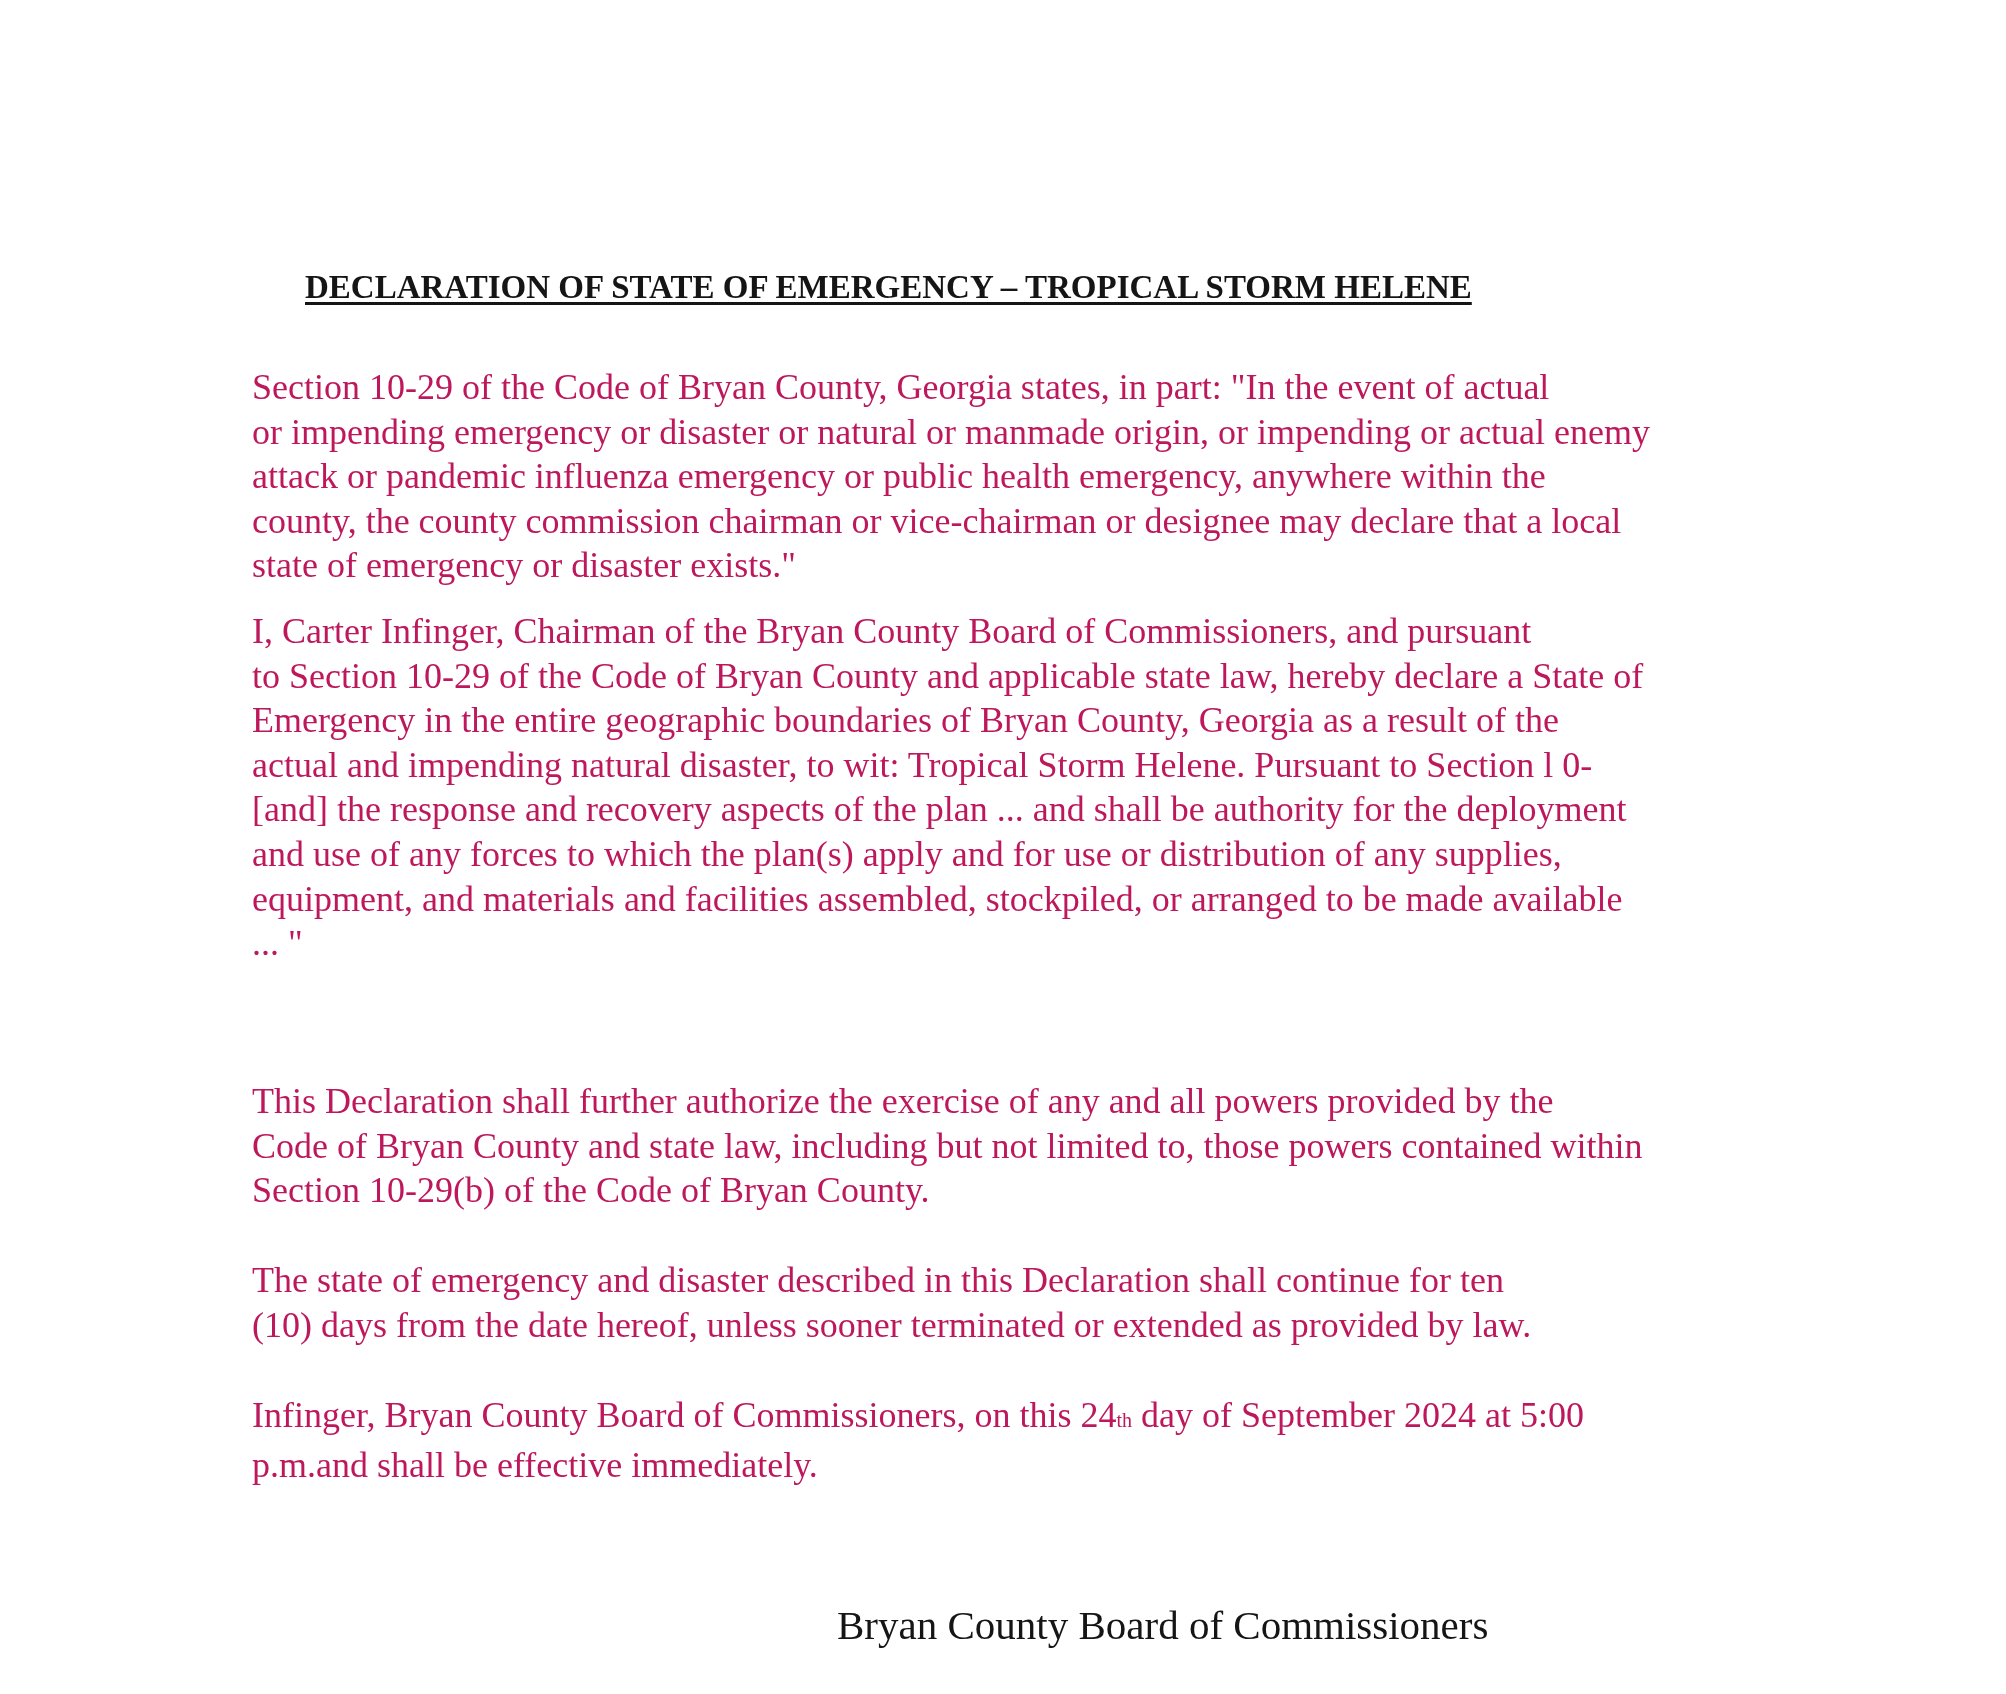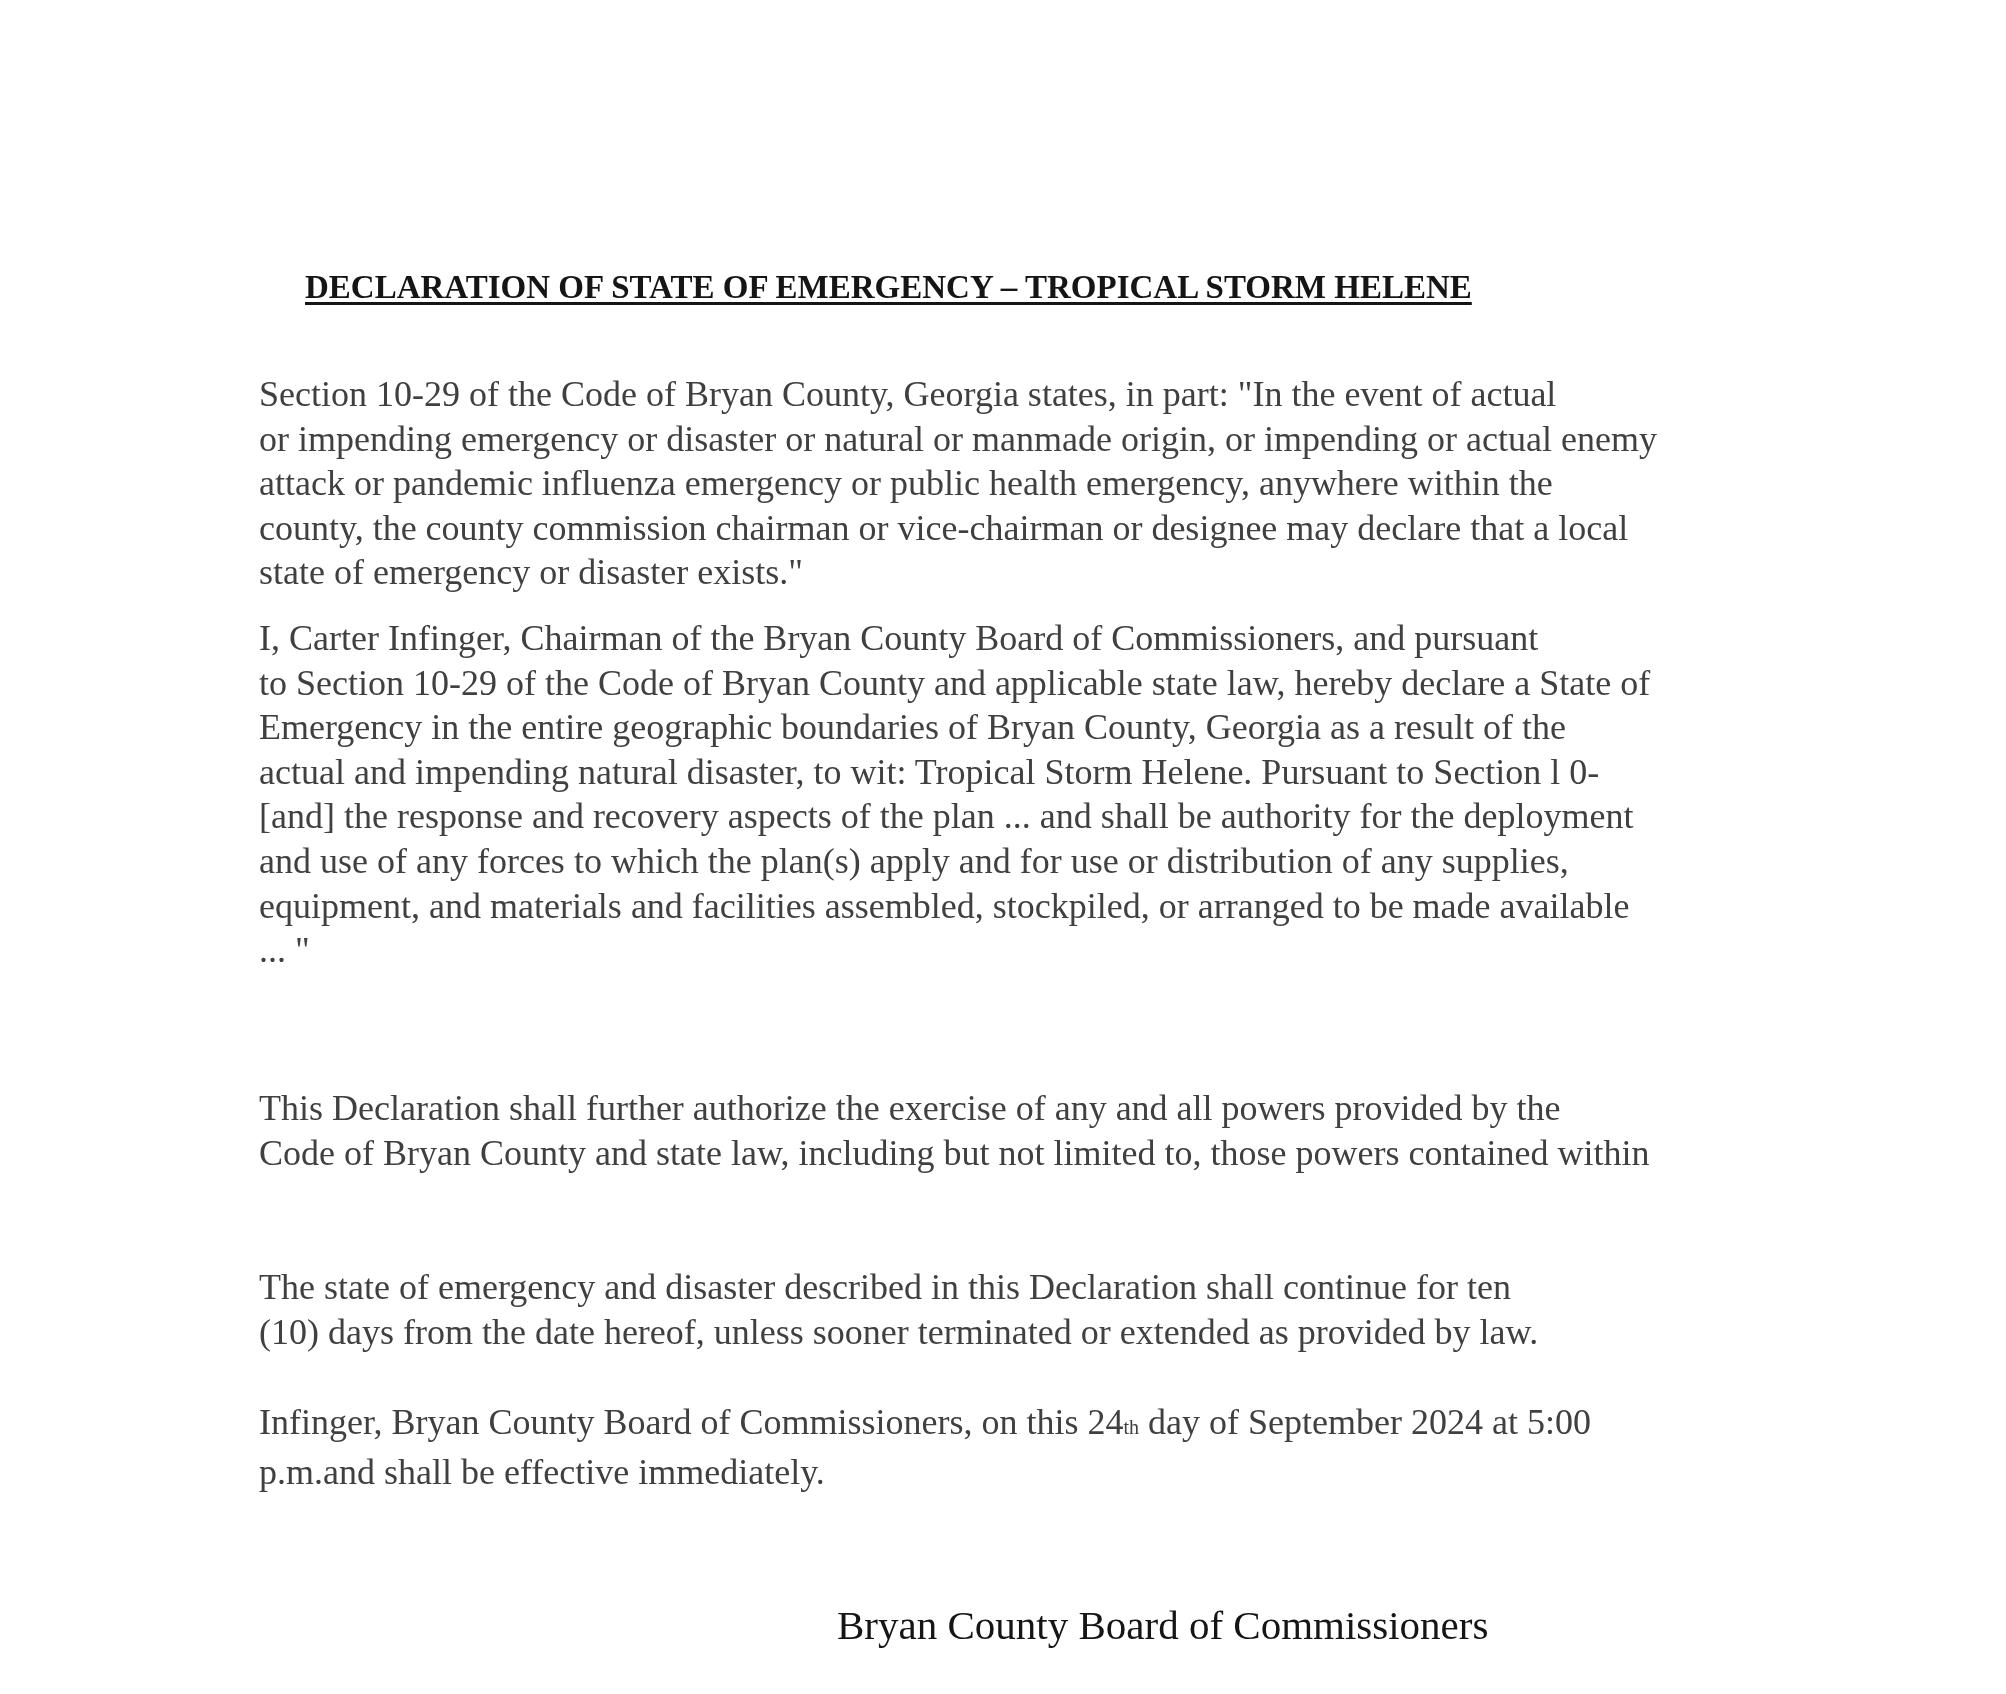--- a/index.html
+++ b/index.html
@@ -38,22 +38,22 @@
       white-space: nowrap;
       line-height: 44px;
       color: #151515;
     }
     .body-text {
       position: absolute;
       left: 243px;
       width: 1560px;
       font-size: 36px;
       line-height: 44.6px;
-      margin: 16px;
-      color: #404040;
+      margin: 9px;
+      color: #be185d;
     }
     .body-text .line {
       display: block;
       white-space: nowrap;
     }
     #para-1 { top: 356px; }
     #para-2 { top: 600px; }
     #para-3 { top: 1070px; }
     #para-4 { top: 1249px; }
     #para-5 { top: 1384px; }
@@ -94,20 +94,21 @@
     <span class="line">actual and impending natural disaster, to wit: Tropical Storm Helene. Pursuant to Section l 0-</span>
     <span class="line">[and] the response and recovery aspects of the plan ... and shall be authority for the deployment</span>
     <span class="line">and use of any forces to which the plan(s) apply and for use or distribution of any supplies,</span>
     <span class="line">equipment, and materials and facilities assembled, stockpiled, or arranged to be made available</span>
     <span class="line">... "</span>
   </p>
 
   <p class="body-text" id="para-3">
     <span class="line">This Declaration shall further authorize the exercise of any and all powers provided by the</span>
     <span class="line">Code of Bryan County and state law, including but not limited to, those powers contained within</span>
+    <span class="line">Section 10-29(b) of the Code of Bryan County.</span>
   </p>
 
   <p class="body-text" id="para-4">
     <span class="line">The state of emergency and disaster described in this Declaration shall continue for ten</span>
     <span class="line">(10) days from the date hereof, unless sooner terminated or extended as provided by law.</span>
   </p>
 
   <p class="body-text" id="para-5">
     <span class="line"><span>Infinger, Bryan County Board of Commissioners, on this 24</span><span class="ordinal">th</span><span> day of September 2024 at 5:00</span></span>
     <span class="line">p.m.and shall be effective immediately.</span>

